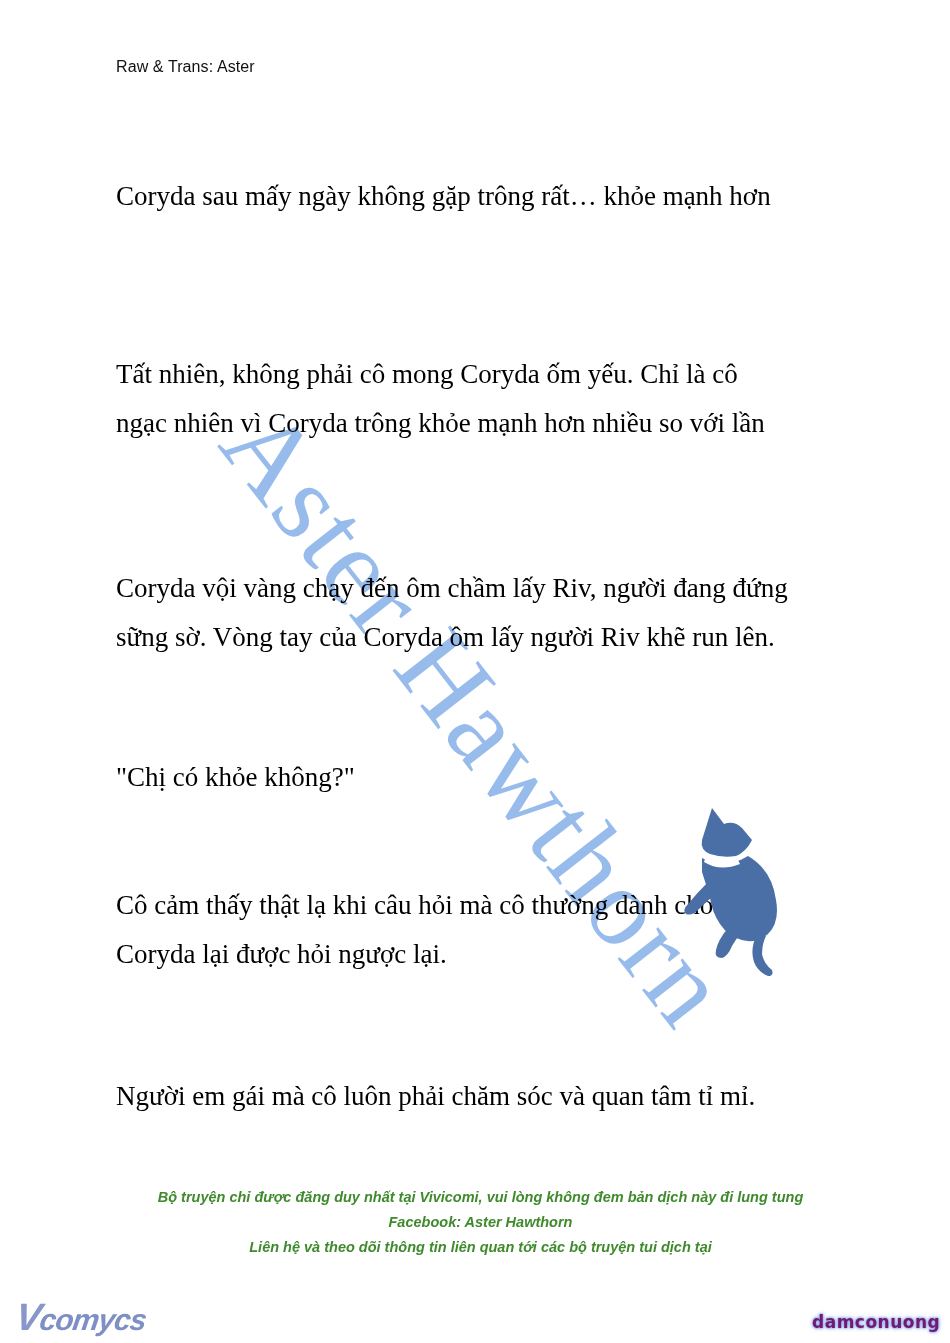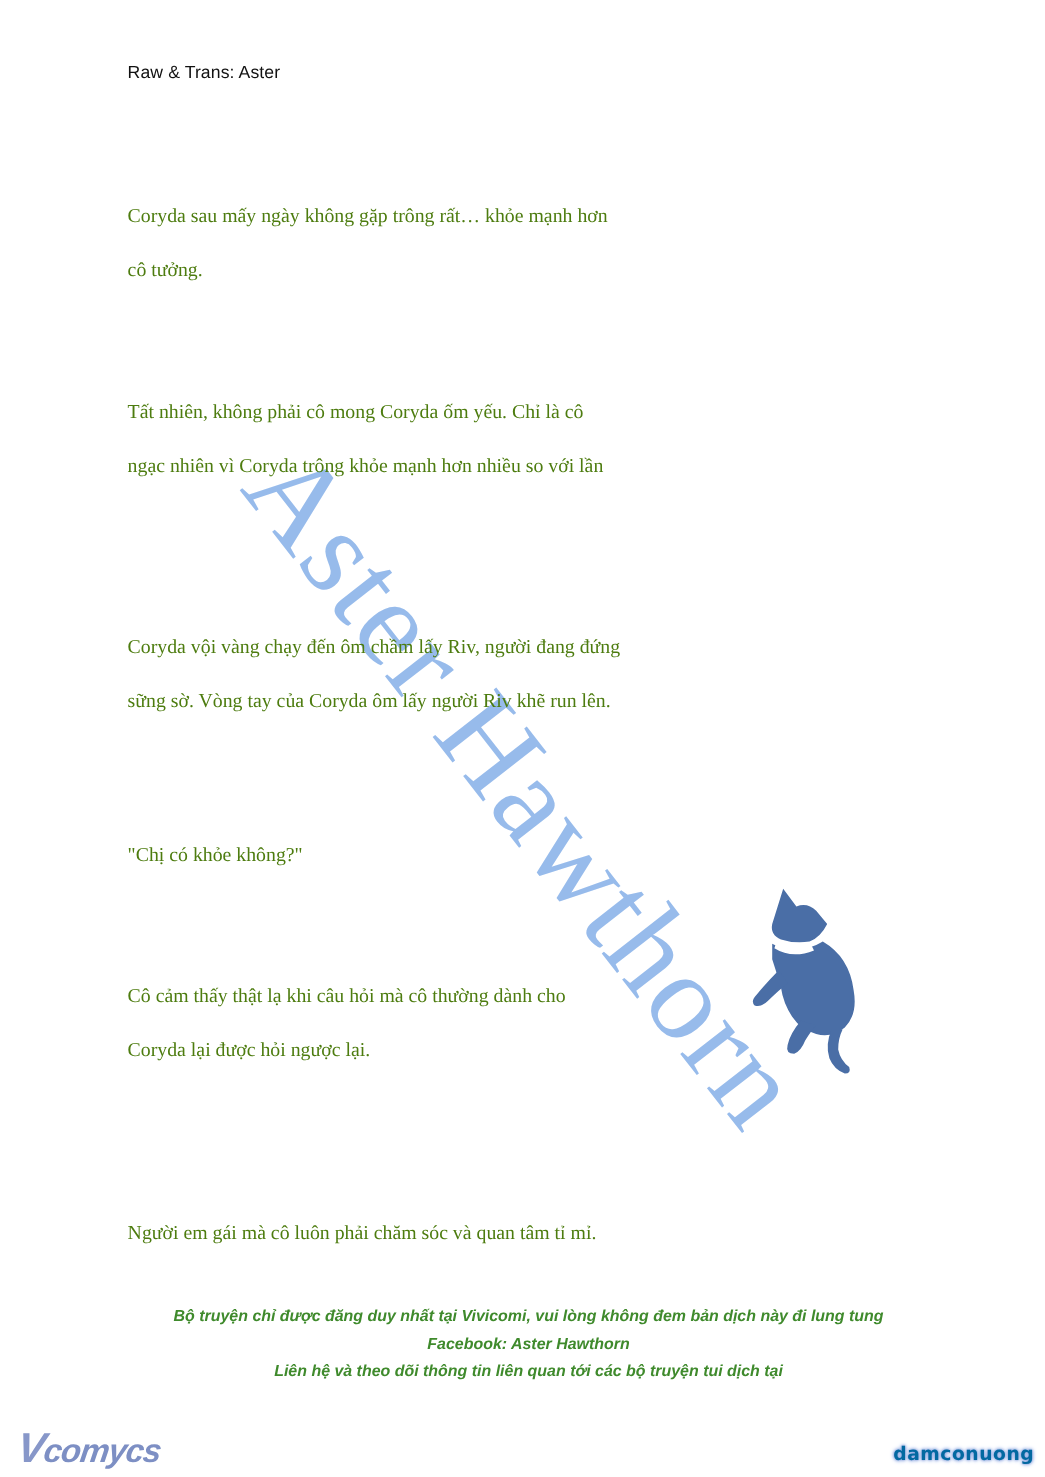--- a/index.html
+++ b/index.html
@@ -21,23 +21,23 @@
       font-family: "Liberation Sans", sans-serif;
       font-size: 16px;
       color: #111111;
       letter-spacing: 0.1px;
     }
     .para {
       position: absolute;
       left: 116px;
       width: 740px;
       font-family: "Liberation Serif", serif;
-      font-size: 18px;
+      font-size: 27px;
       line-height: 49px;
-      color: #4d7c0f;
+      color: #000000;
       margin: 0;
       z-index: 2;
     }
     .para span.line { display: block; white-space: nowrap; }
     .watermark {
       position: absolute;
       left: 128px;
       top: 540px;
       font-family: "Liberation Serif", serif;
       font-size: 112px;
@@ -89,37 +89,36 @@
       font-size: 38px;
       color: #8797c9;
     }
     .logo-right {
       position: absolute;
       left: 812px;
       top: 1312px;
       font-family: "DejaVu Sans", sans-serif;
       font-weight: bold;
       font-size: 17px;
-      color: #0369a1;
+      color: #701a75;
       letter-spacing: 0.5px;
       text-shadow: 0 0 3px #8fa8e0, 0 0 5px #9eb4e8, 0 0 2px #7e97d6;
     }
   </style>
 </head>
 <body>
 
 <div class="page">
 
   <div class="header">Raw &amp; Trans: Aster</div>
 
   <div class="watermark">Aster Hawthorn</div>
 
   <p class="para" style="top:172px;">
     <span class="line">Coryda sau mấy ngày không gặp trông rất… khỏe mạnh hơn</span>
-    <span class="line">cô tưởng.</span>
   </p>
 
   <p class="para" style="top:350px;">
     <span class="line">Tất nhiên, không phải cô mong Coryda ốm yếu. Chỉ là cô</span>
     <span class="line">ngạc nhiên vì Coryda trông khỏe mạnh hơn nhiều so với lần</span>
   </p>
 
   <p class="para" style="top:564px;">
     <span class="line">Coryda vội vàng chạy đến ôm chầm lấy Riv, người đang đứng</span>
     <span class="line">sững sờ. Vòng tay của Coryda ôm lấy người Riv khẽ run lên.</span>
@@ -127,21 +126,21 @@
 
   <p class="para" style="top:753px;">
     <span class="line">"Chị có khỏe không?"</span>
   </p>
 
   <p class="para" style="top:881px;">
     <span class="line">Cô cảm thấy thật lạ khi câu hỏi mà cô thường dành cho</span>
     <span class="line">Coryda lại được hỏi ngược lại.</span>
   </p>
 
-  <p class="para" style="top:1096px;">
+  <p class="para" style="top:1072px;">
     <span class="line">Người em gái mà cô luôn phải chăm sóc và quan tâm tỉ mỉ.</span>
   </p>
 
   <svg class="cat" viewBox="0 0 120 185" xmlns="http://www.w3.org/2000/svg">
     <g fill="#4a6ea6">
 
       <path d="M30 40 L40 8 L52 24 Q62 20 70 28 L80 40 Q74 52 64 56 Q50 58 38 54 Q28 50 30 40 Z"></path>
 
       <path d="M30 58 Q44 66 62 62 Q70 60 76 56 Q100 70 104 100 Q108 122 96 134 Q84 144 70 140 Q56 136 48 124 Q40 112 38 98 Q34 84 30 72 Z"></path>
 

